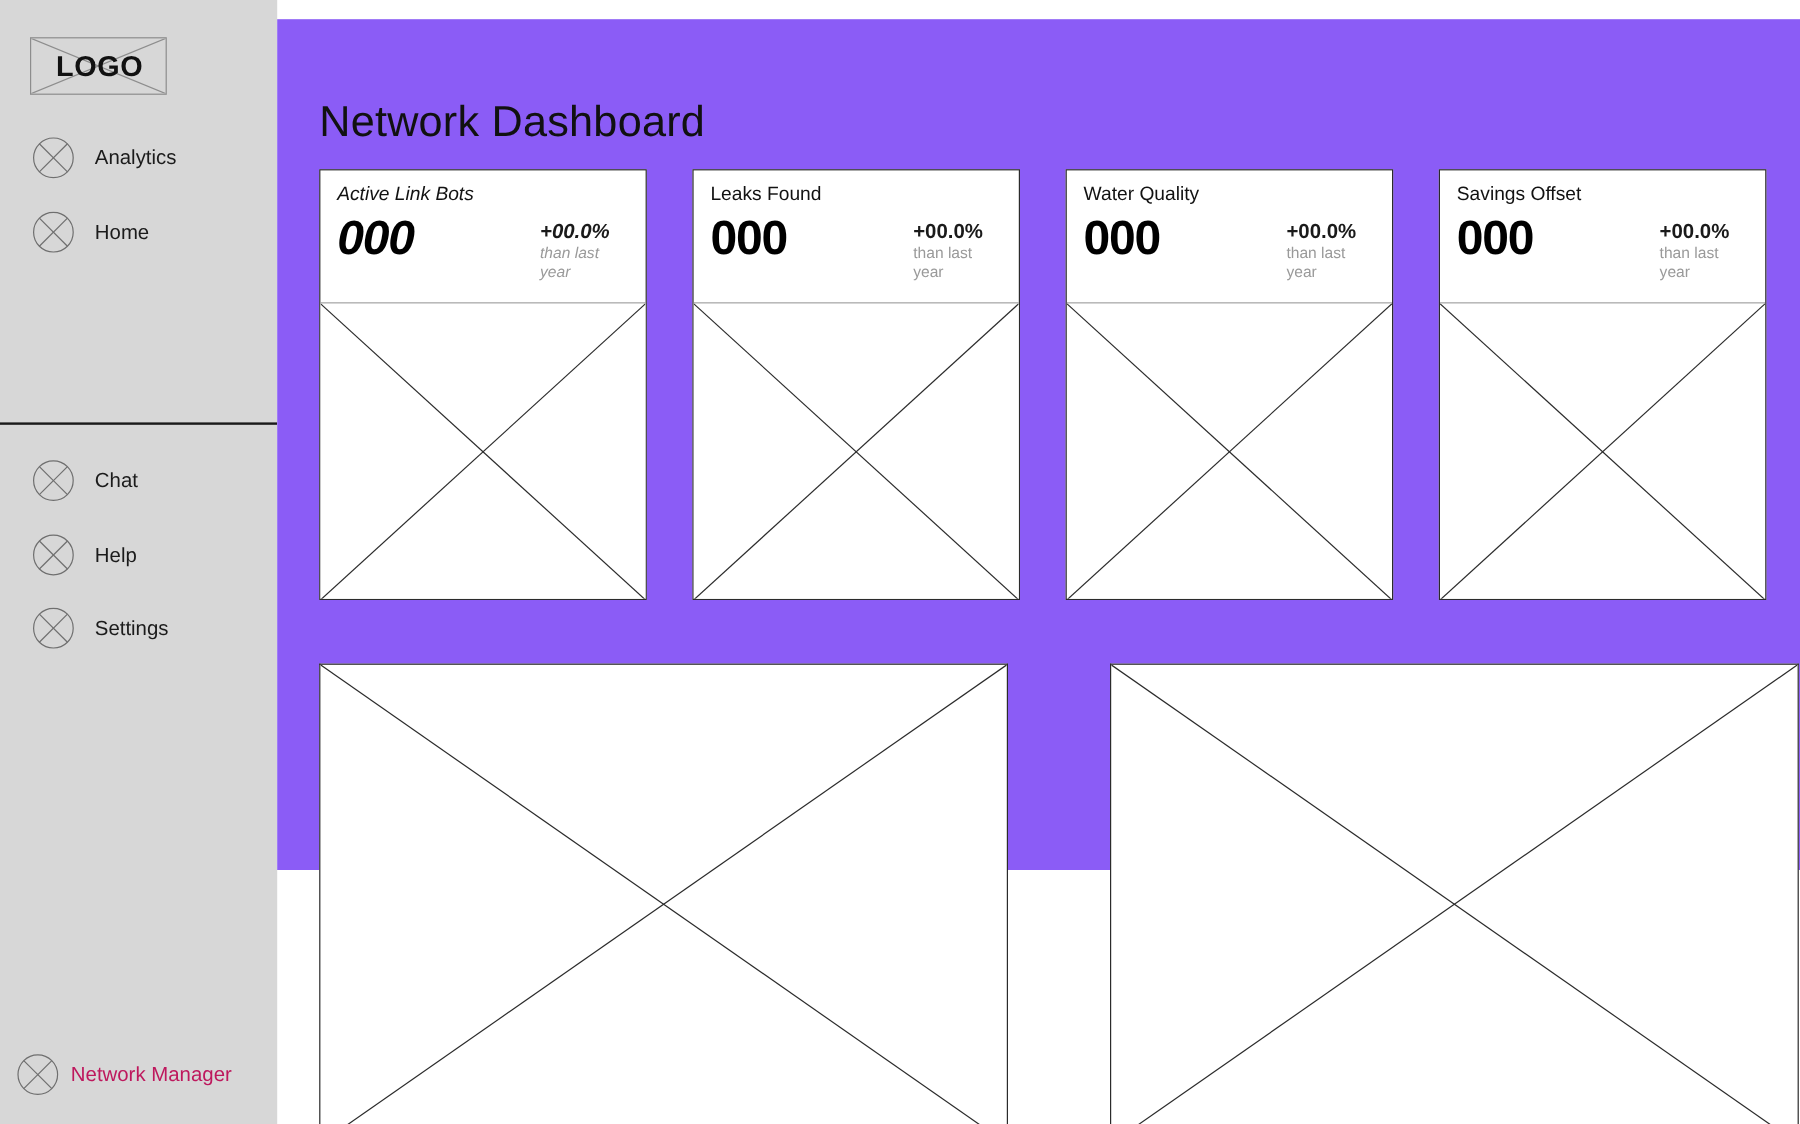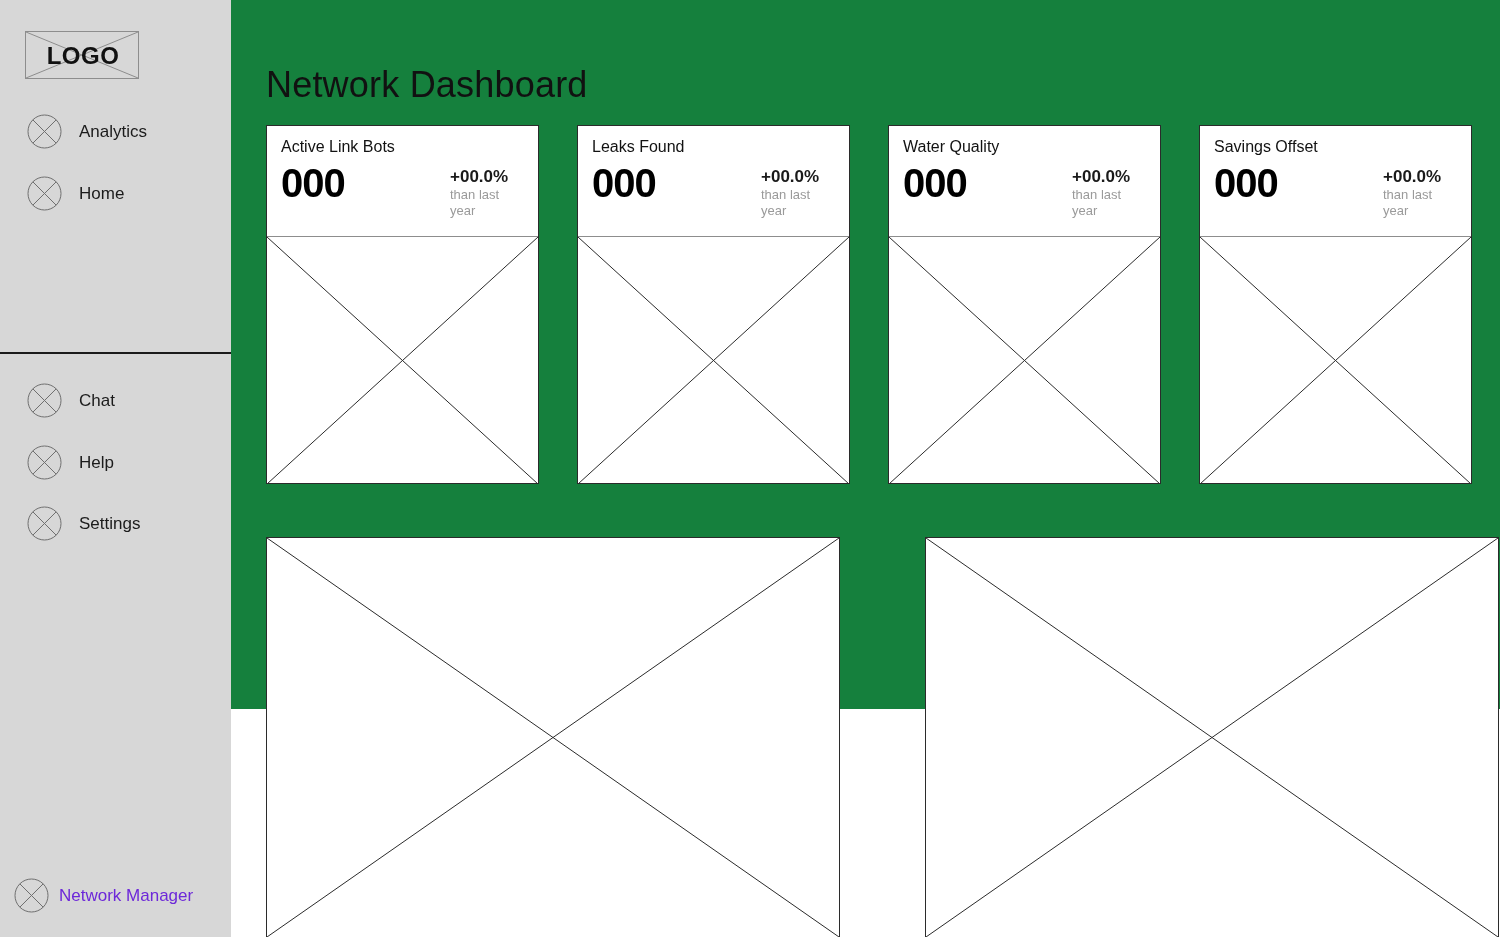--- a/index.html
+++ b/index.html
@@ -90,30 +90,30 @@
     position: absolute;
     left: 14px;
     top: 878px;
     display: flex;
     align-items: center;
   }
   #sidebar-footer .nav-icon { width: 35px; height: 35px; }
   #sidebar-footer .nav-label {
     margin-left: 10px;
     font-size: 17px;
-    color: #6d28d9;
+    color: #be185d;
   }
 
   
   #main {
     position: absolute;
-    left: 231px; top: 0;
+    left: 231px; top: 16px;
     width: 1269px;
     height: 709px;
-    background: #15803d;
+    background: #8b5cf6;
   }
 
   #page-title {
     position: absolute;
     left: 35px;
     top: 40px;
     font-size: 36px;
     font-weight: 400;
     color: #111111;
     letter-spacing: 0.2px;
@@ -130,21 +130,21 @@
   }
   .stat-card {
     position: absolute;
     top: 0;
     width: 273px;
     height: 359px;
     border: 1px solid #2b2b2b;
     background: #ffffff;
     overflow: hidden;
   }
-  .stat-card.c0 { left: 0px; }
+  .stat-card.c0 { left: 0px; font-style: italic; }
   .stat-card.c1 { left: 311px; }
   .stat-card.c2 { left: 622px; }
   .stat-card.c3 { left: 933px; }
 
   .card-header {
     position: relative;
     height: 111px;
     border-bottom: 1px solid #8d8d8d;
     padding: 12px 14px 0 14px;
   }

